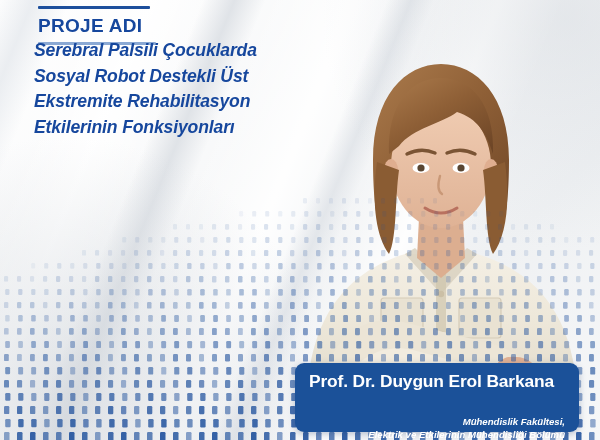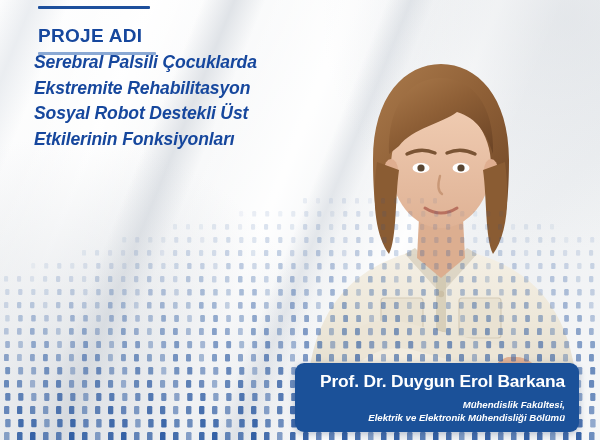--- a/index.html
+++ b/index.html
@@ -51,54 +51,54 @@
   
   .dots { position:absolute; left:0; bottom:0; width:600px; height:260px; pointer-events:none; }
 
   
   .label-block { position:absolute; left:38px; top:6px; width:118px; }
   .rule-top {
     height:3px; width:112px; background:#1d4f9c; border-radius:1px;
   }
   .proje-adi {
     font-size:19px; font-weight:bold; letter-spacing:.3px;
-    color:#16479d; line-height:1.25; margin-top:15px; white-space:nowrap;
+    color:#16479d; line-height:1.25; margin-top:5px; white-space:nowrap;
   }
   .rule-bot {
     height:3px; width:118px; background:#8ba9d4; border-radius:1px; margin-top:4px;
   }
 
   
   .title {
-    position:absolute; left:34px; top:50px; width:300px;
+    position:absolute; left:34px; top:38px; width:300px;
     font-size:17.6px; font-weight:bold; font-style:italic;
     color:#16479d; line-height:1.455; letter-spacing:-.15px;
   }
   .title .ln { display:block; white-space:nowrap; }
 
   
   .portrait { position:absolute; left:281px; top:42px; width:319px; height:352px; }
 
   
   .name-banner {
     position:absolute; left:295px; top:363px; width:284px; height:69px;
     background:#1b5199;
     border-radius:9px;
     box-shadow:0 2px 7px rgba(30,60,110,.30);
     padding:7px 14px 6px 14px;
     text-align:right;
   }
   .name {
     color:#ffffff; font-size:17.4px; font-weight:bold;
     line-height:1.3; letter-spacing:-.15px; white-space:nowrap;
-    text-align:right;
+    text-align:left;
   }
   .dept {
     color:#ffffff; font-size:9.6px; font-style:italic; font-weight:bold;
-    line-height:1.38; margin-top:5px; white-space:nowrap; text-align:right;
+    line-height:1.38; margin-top:22px; white-space:nowrap; text-align:right;
   }
 </style>
 </head>
 <body>
 
 <div class="poster">
 
   <div class="bands">
     <div class="band b7"></div>
     <div class="band b6"></div>
@@ -968,26 +968,26 @@
   </svg>
 
   <div class="label-block">
     <div class="rule-top"></div>
     <div class="proje-adi">PROJE ADI</div>
     <div class="rule-bot"></div>
   </div>
 
   <div class="title">
     <span class="ln">Serebral Palsili Çocuklarda</span>
+    <span class="ln">Sosyal Robot Destekli Üst</span>
     <span class="ln">Ekstremite Rehabilitasyon</span>
-    <span class="ln">Sosyal Robot Destekli Üst</span>
     <span class="ln">Etkilerinin Fonksiyonları</span>
   </div>
 
   <div class="name-banner">
     <div class="name">Prof. Dr. Duygun Erol Barkana</div>
     <div class="dept">
       <span>Mühendislik Fakültesi,</span><br>
-      <span>Elektrik ve Elektronik Mühendisliği Bölümü</span>
+      <span>Elektrik ve Etkilerinin Mühendisliği Bölümü</span>
     </div>
   </div>
 
 </div>
 
 </body></html>

